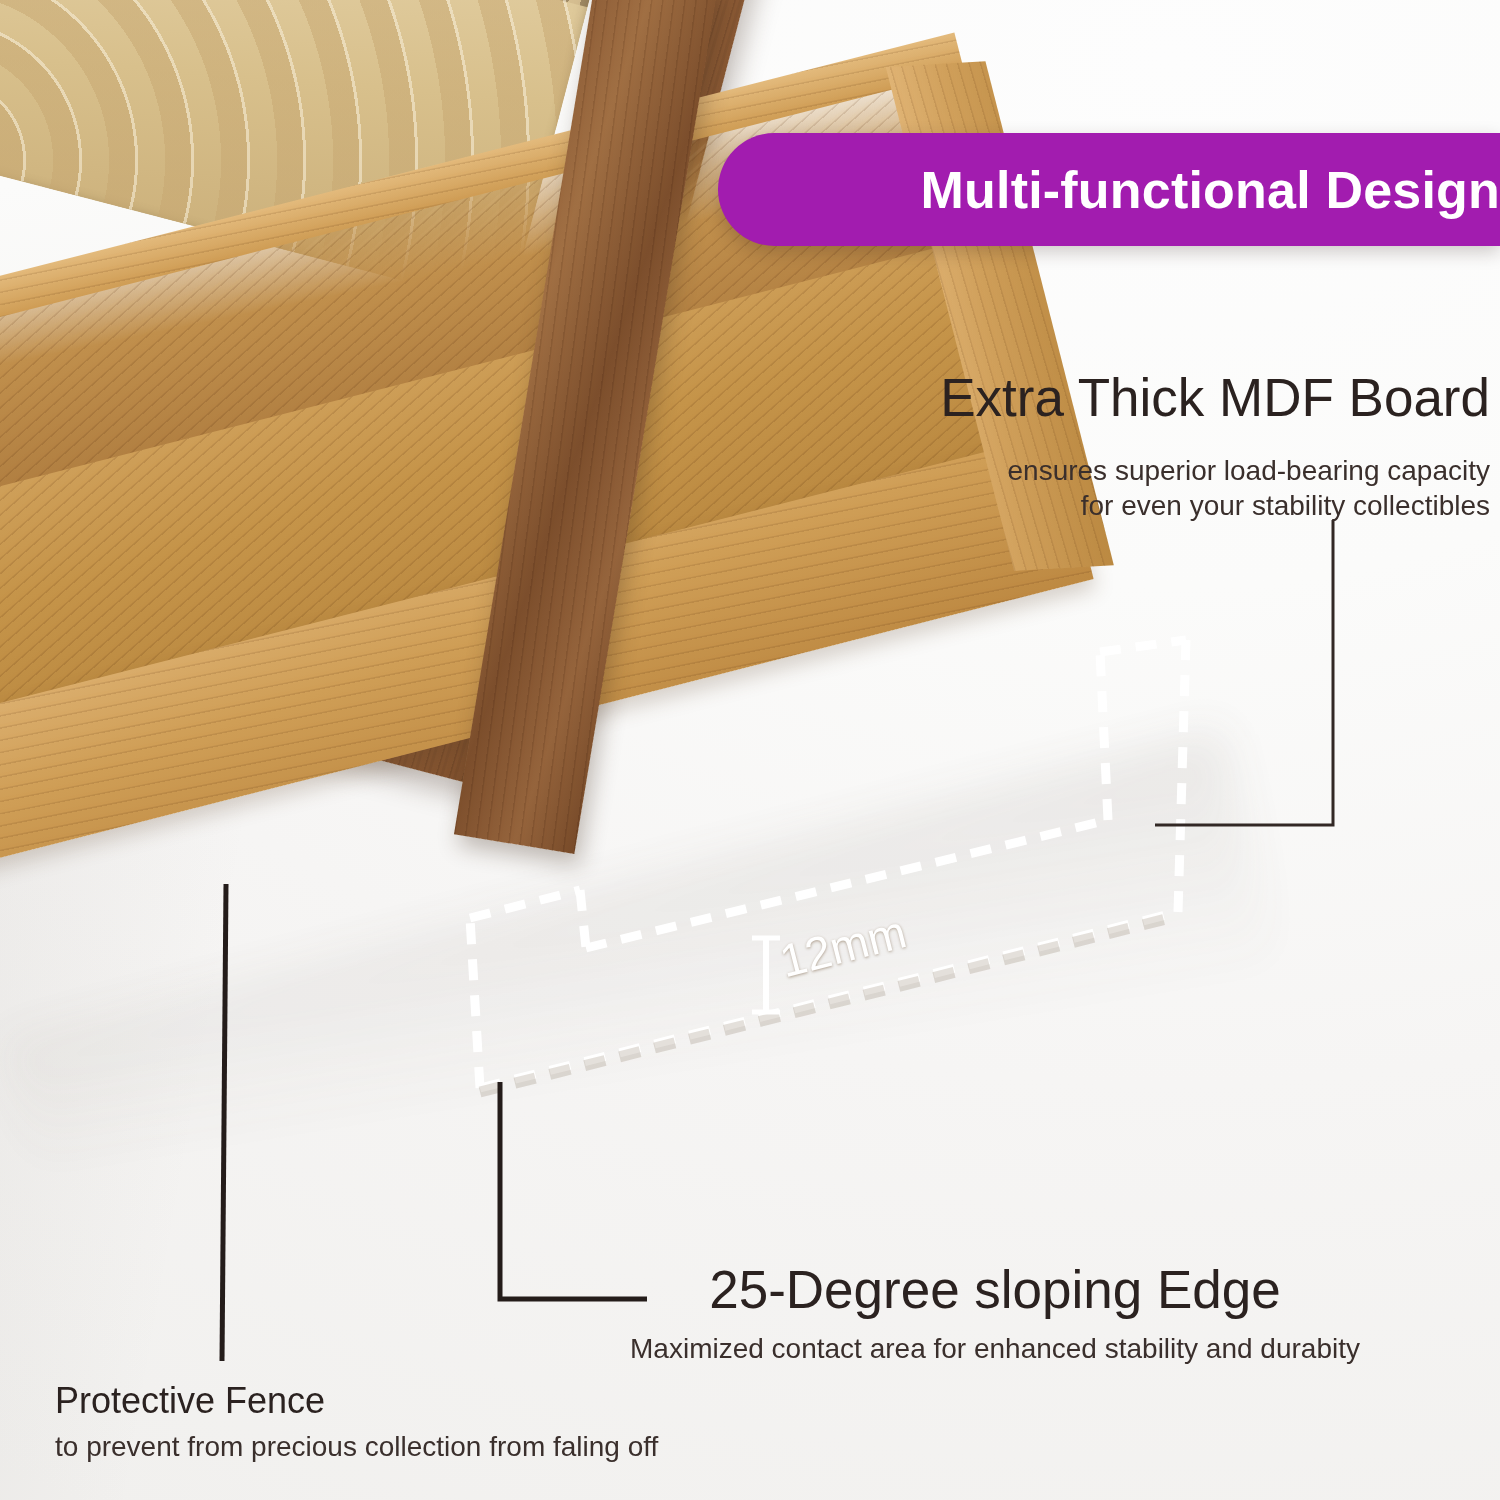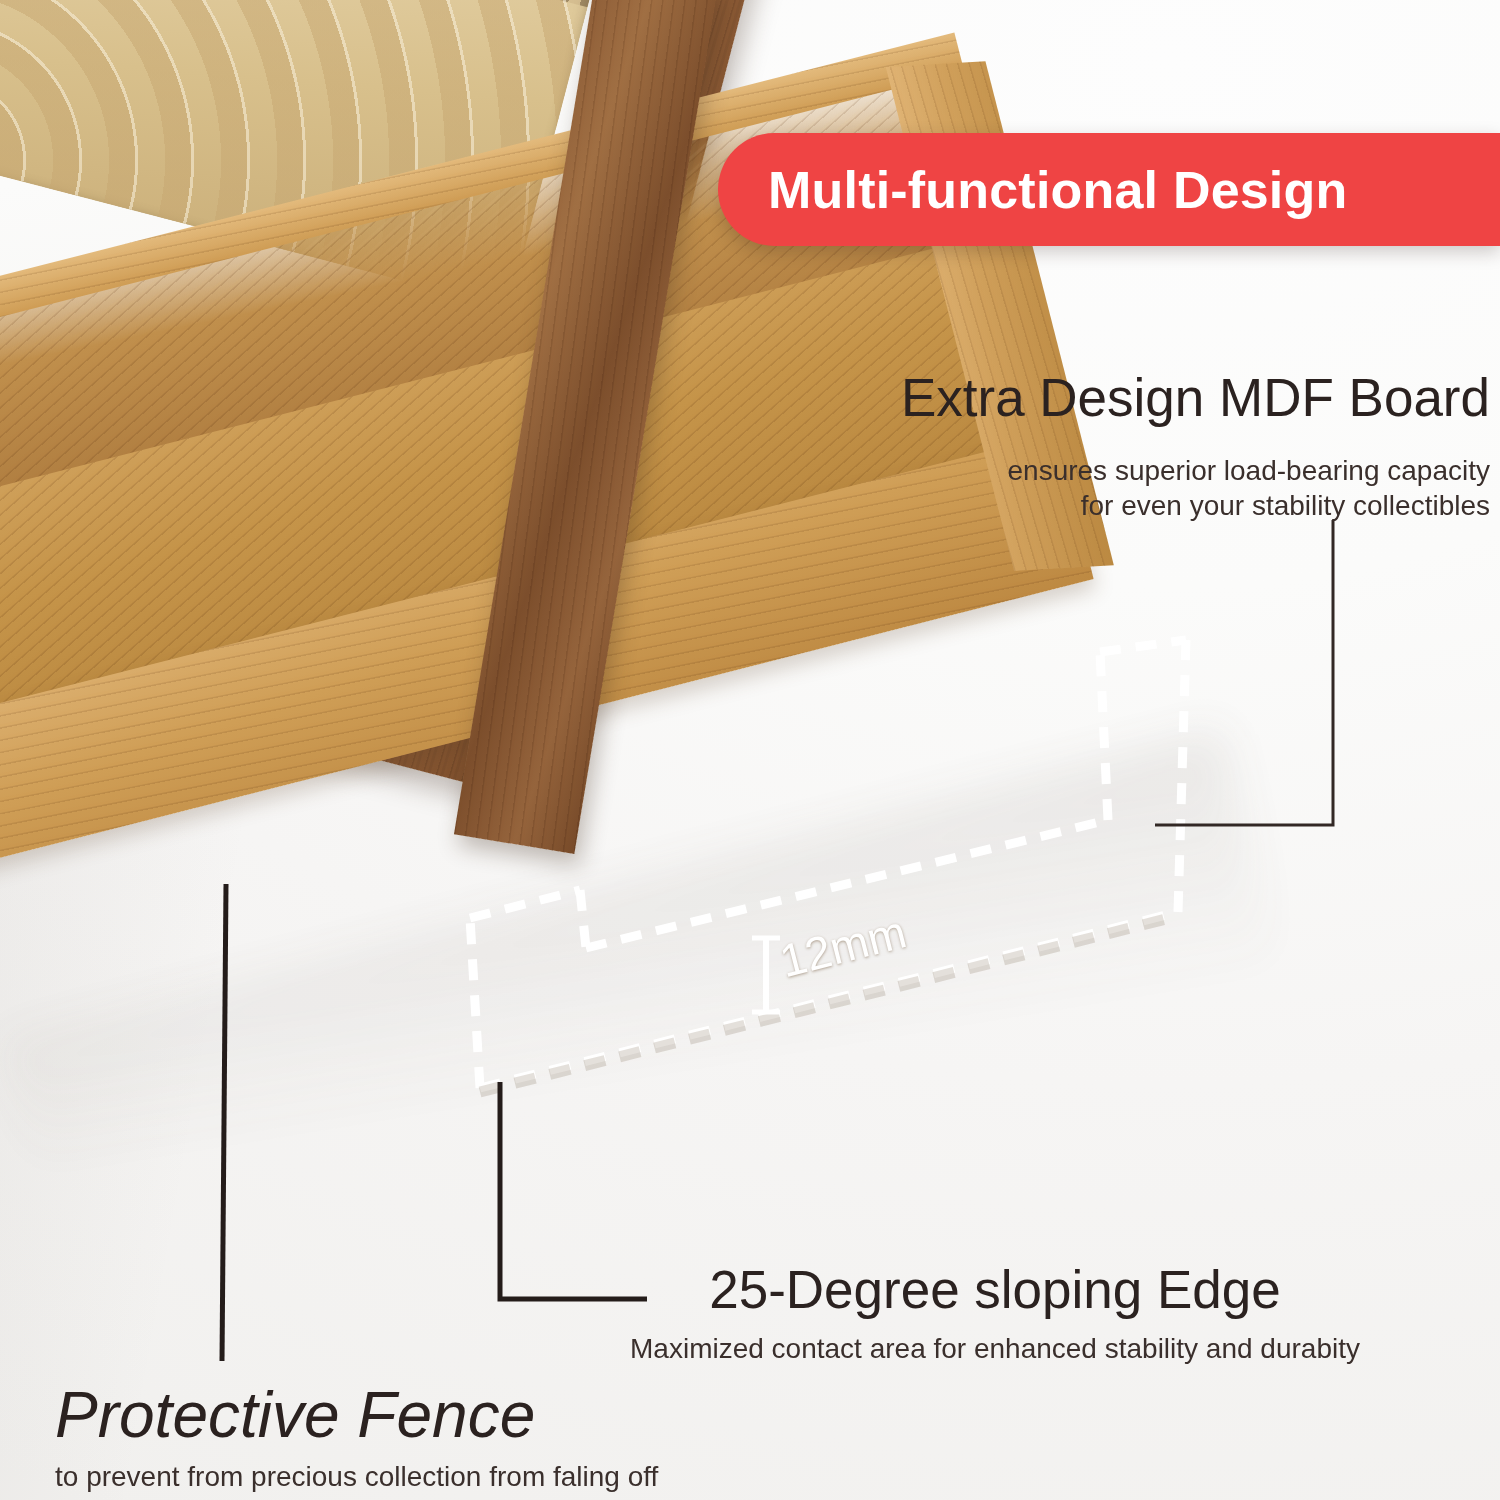--- a/index.html
+++ b/index.html
@@ -159,24 +159,25 @@
   }
   .frame-leg .grain-vert{opacity:.7;}
 
   
   #vec{ position:absolute; inset:0; width:1500px; height:1500px; pointer-events:none; }
 
   
   .banner{
     position:absolute; left:718px; top:133px;
     width:782px; height:113px;
-    background:#ef4444;
+    background:#a21caf;
     border-radius:57px 0 0 57px;
     display:flex; align-items:center;
     box-shadow:0 6px 18px rgba(40,24,18,.22);
+    justify-content:flex-end;
   }
   .banner-text{
     color:#ffffff;
     font-size:52px;
     font-weight:700;
     letter-spacing:.2px;
     margin-left:50px;
     white-space:nowrap;
   }
 
@@ -196,21 +197,21 @@
 
   #co-mdf{ left:760px; top:370px; width:730px; text-align:right; }
   #co-mdf .co-title{ font-size:53px; }
   #co-mdf .co-sub{ font-size:28px; margin-top:28px; }
 
   #co-45{ left:600px; top:1262px; width:790px; text-align:center; }
   #co-45 .co-title{ font-size:53px; }
   #co-45 .co-sub{ font-size:28px; margin-top:14px; }
 
   #co-fence{ left:55px; top:1382px; width:660px; text-align:left; }
-  #co-fence .co-title{ font-size:64px;font-style:italic; }
+  #co-fence .co-title{ font-size:36px; }
   #co-fence .co-sub{ font-size:28px; margin-top:10px; }
 
   
   .dim-label{
     position:absolute; left:781px; top:935px;
     transform:rotate(-14.3deg);
     transform-origin:0 50%;
     color:#ffffff;
     font-size:46px;
     font-weight:400;
@@ -302,21 +303,21 @@
     </g>
   </svg>
 
   <div class="dim-label">12mm</div>
 
   <div class="banner">
     <span class="banner-text">Multi-functional Design</span>
   </div>
 
   <div class="callout" id="co-mdf">
-    <div class="co-title">Extra Design MDF Board</div>
+    <div class="co-title">Extra Thick MDF Board</div>
     <div class="co-sub">
       <div>ensures superior load-bearing capacity</div>
       <div>for even your stability collectibles</div>
     </div>
   </div>
 
   <div class="callout" id="co-45">
     <div class="co-title">25-Degree sloping Edge</div>
     <div class="co-sub">Maximized contact area for enhanced stability and durabity</div>
   </div>

